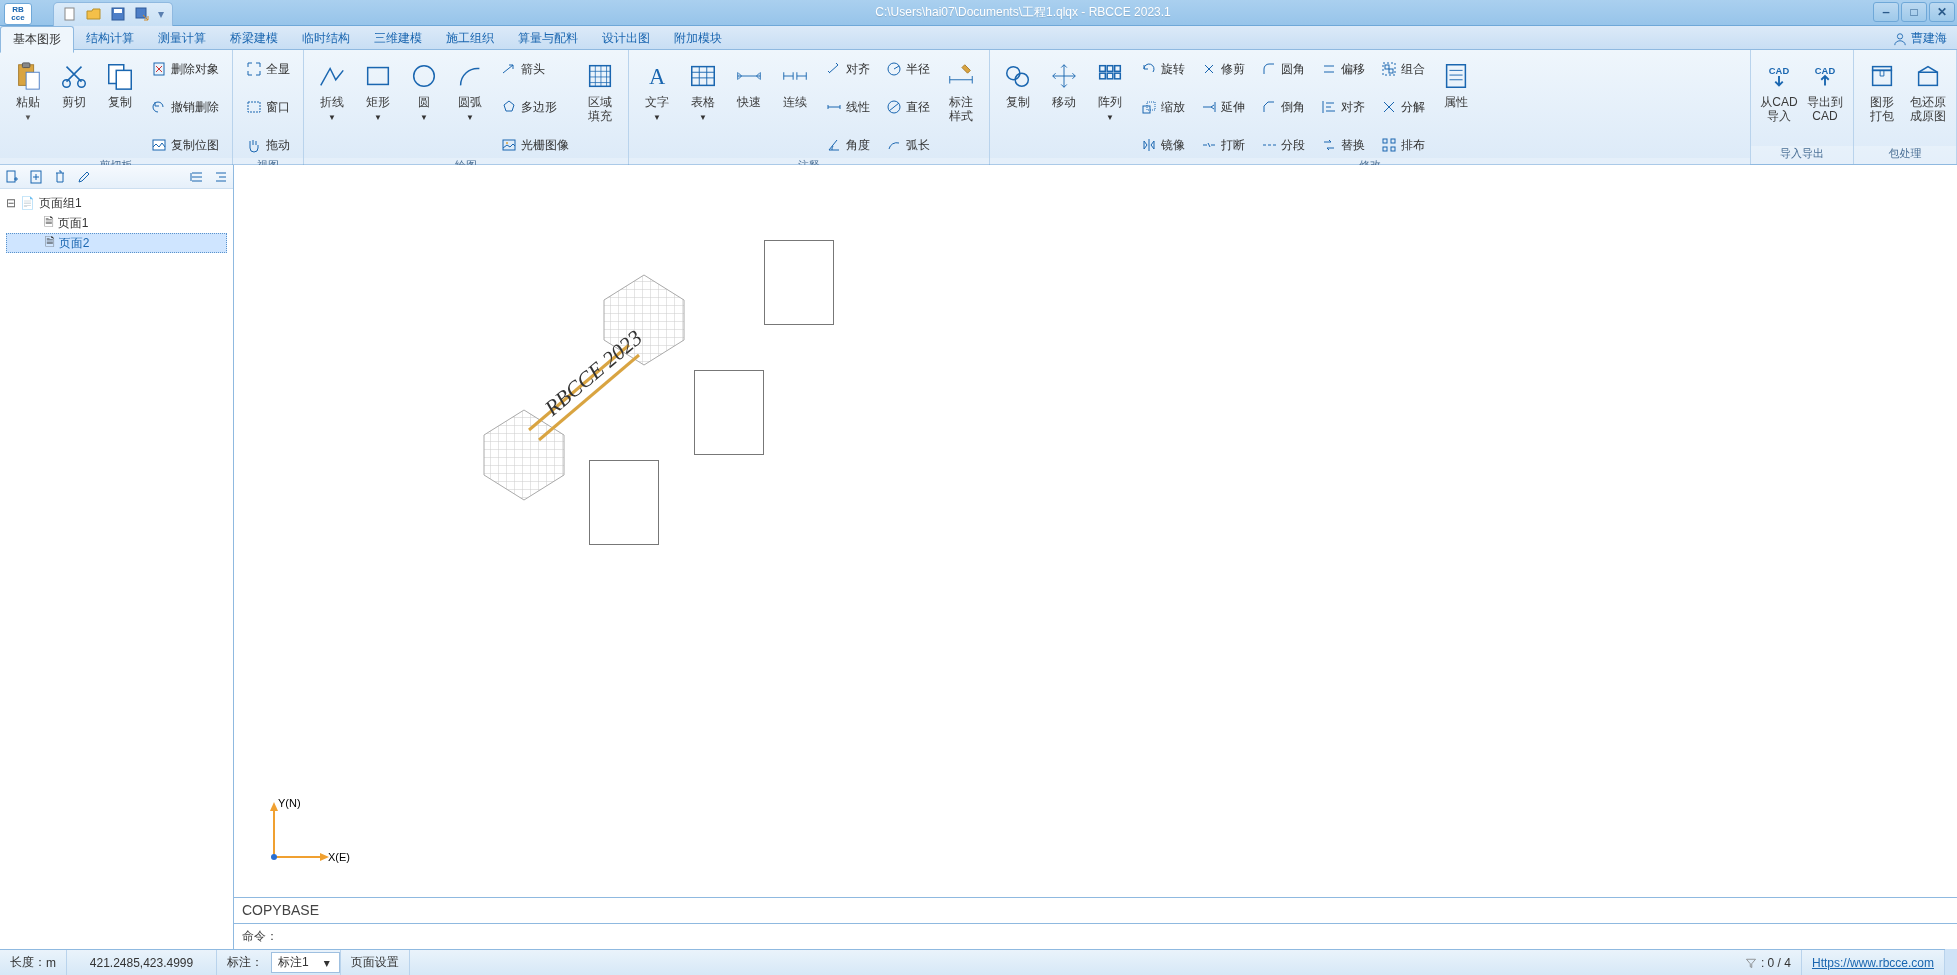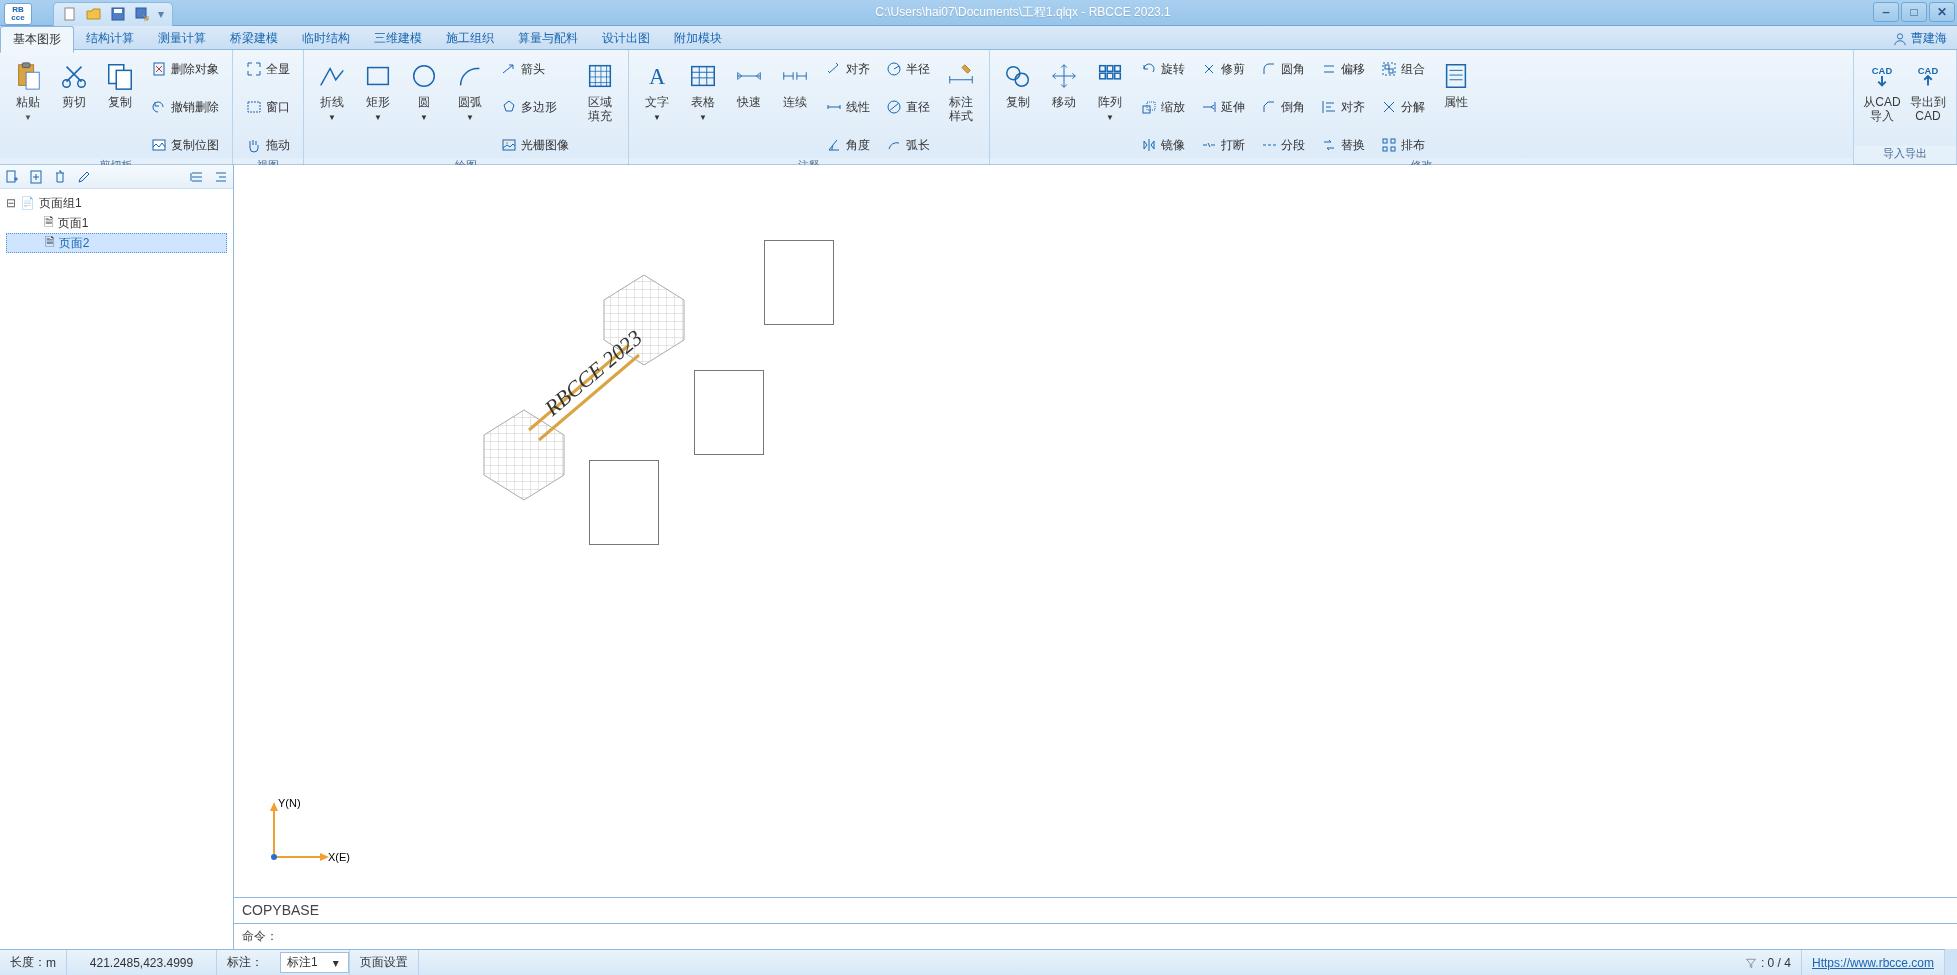--- a/index.html
+++ b/index.html
@@ -605,20 +605,46 @@
               <path d="M16 26V16M12 20l4-4 4 4" stroke="#1a66b0" fill="none" stroke-width="2"></path>
             </svg>
           </span>
           <span class="t" style="white-space:pre-line">导出到
 CAD</span>
         </div>
     </div>
     <div class="lbl">导入导出</div>
   </div>
 
+  <div class="rgroup">
+    <div class="body">
+      <div class="bigbtn">
+          <span class="ic">
+            <svg viewBox="0 0 32 32">
+              <rect x="6" y="10" width="20" height="16" class="ic-line"></rect>
+              <rect x="6" y="6" width="20" height="4" class="ic-line"></rect>
+              <path d="M14 10v6h4v-6" stroke="#1a66b0" fill="none"></path>
+            </svg>
+          </span>
+          <span class="t" style="white-space:pre-line">图形
+打包</span>
+        </div>
+      <div class="bigbtn">
+          <span class="ic">
+            <svg viewBox="0 0 32 32">
+              <rect x="6" y="12" width="20" height="14" class="ic-line"></rect>
+              <path d="M6 12l10-6 10 6" class="ic-line"></path>
+            </svg>
+          </span>
+          <span class="t" style="white-space:pre-line">包还原
+成原图</span>
+        </div>
+    </div>
+    <div class="lbl">包处理</div>
+  </div>
 </div>
 
 <div class="main">
   <div class="side">
     <div class="side-tools">
       <span class="ic">
           <svg viewBox="0 0 16 16">
             <rect x="3" y="2" width="8" height="11" fill="none" stroke="#1a66b0"></rect>
             <path d="M10 10h4M12 8v4" stroke="#1a66b0"></path>
           </svg>
@@ -708,21 +734,21 @@
 </div>
 
 <div class="status">
   <div class="cell">
       <span>长度：</span>
       <span>m</span>
     </div>
   <div class="cell" style="width:150px;justify-content:center">421.2485,423.4999</div>
   <div class="cell">
     <span>标注：</span>
-    <span style="display:inline-block;border:1px solid #9fc0e0;background:#fff;padding:1px 30px 1px 6px;margin-left:17px;">标注1</span>
+    <span style="display:inline-block;border:1px solid #9fc0e0;background:#fff;padding:1px 30px 1px 6px;margin-left:8px;">标注1</span>
       <span style="margin-left:-16px">▾</span>
   </div>
   <div class="cell">页面设置</div>
   <div class="flex"></div>
   <div class="cell">
     <span>
         <svg width="12" height="12" viewBox="0 0 16 16">
           <path d="M2 3h12L9 9v5l-2-1V9z" fill="none" stroke="#777"></path>
         </svg>
       </span>

